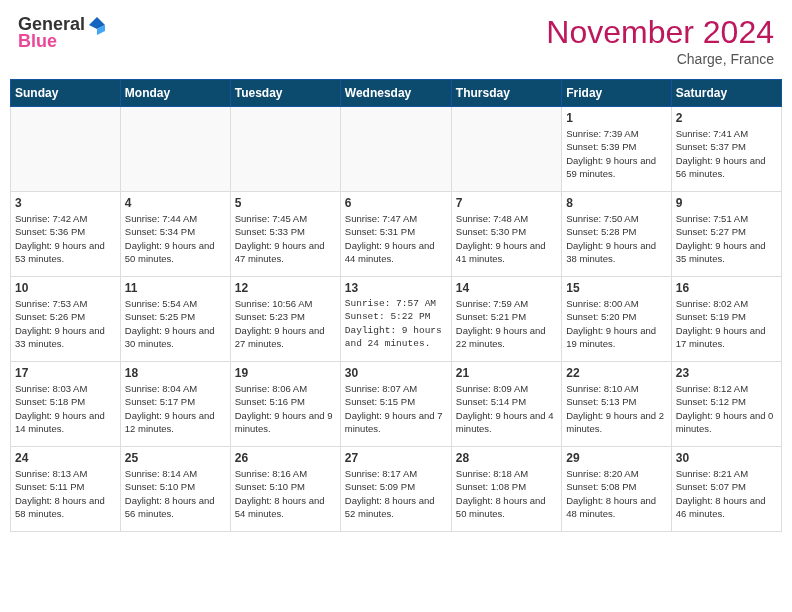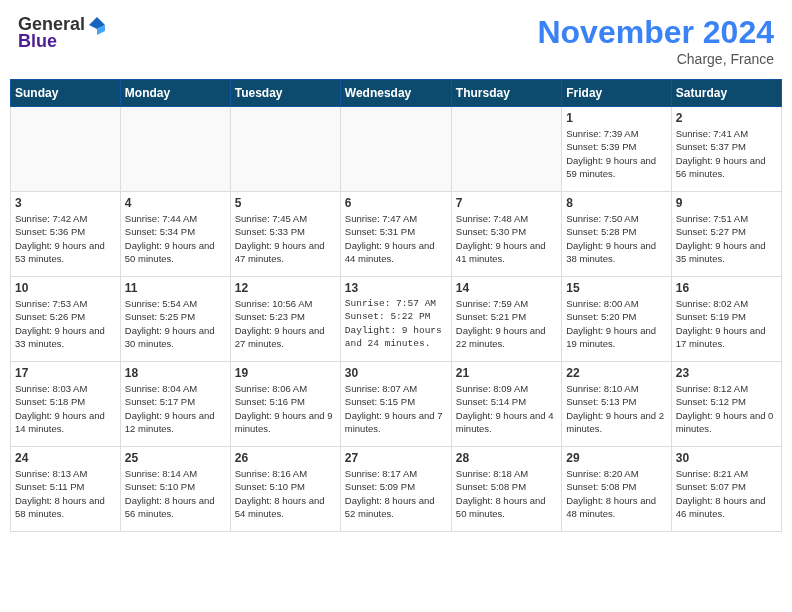--- a/index.html
+++ b/index.html
@@ -27,34 +27,34 @@
       align-items: flex-end;
     }
     .logo-general {
       font-size: 18px;
       font-weight: bold;
       color: #333;
     }
     .logo-blue {
       font-size: 18px;
       font-weight: bold;
-      color: #4c1d95;
+      color: #ec4899;
     }
     .logo-icon {
       width: 20px;
       height: 20px;
       margin-left: 2px;
     }
     .title-section {
       text-align: right;
     }
     .month-title {
       font-size: 32px;
-      font-weight: bold;
-      color: #3b82f6;
+      font-weight: normal;
+      color: #be185d;
       text-align: right;
     }
     .location {
       font-size: 14px;
       color: #555;
     }
     .calendar {
       width: 100%;
       border-collapse: collapse;
       border: 1px solid #ccc;
@@ -301,21 +301,21 @@
         </td>
         <td>
           <span class="day-number">27</span>
           <div class="day-info" style="white-space: pre-line;">Sunrise: 8:17 AM
 Sunset: 5:09 PM
 Daylight: 8 hours and 52 minutes.</div>
         </td>
         <td>
           <span class="day-number">28</span>
           <div class="day-info" style="white-space: pre-line;">Sunrise: 8:18 AM
-Sunset: 5:08 PM
+Sunset: 1:08 PM
 Daylight: 8 hours and 50 minutes.</div>
         </td>
         <td>
           <span class="day-number">29</span>
           <div class="day-info" style="white-space: pre-line;">Sunrise: 8:20 AM
 Sunset: 5:08 PM
 Daylight: 8 hours and 48 minutes.</div>
         </td>
         <td>
           <span class="day-number">30</span>

